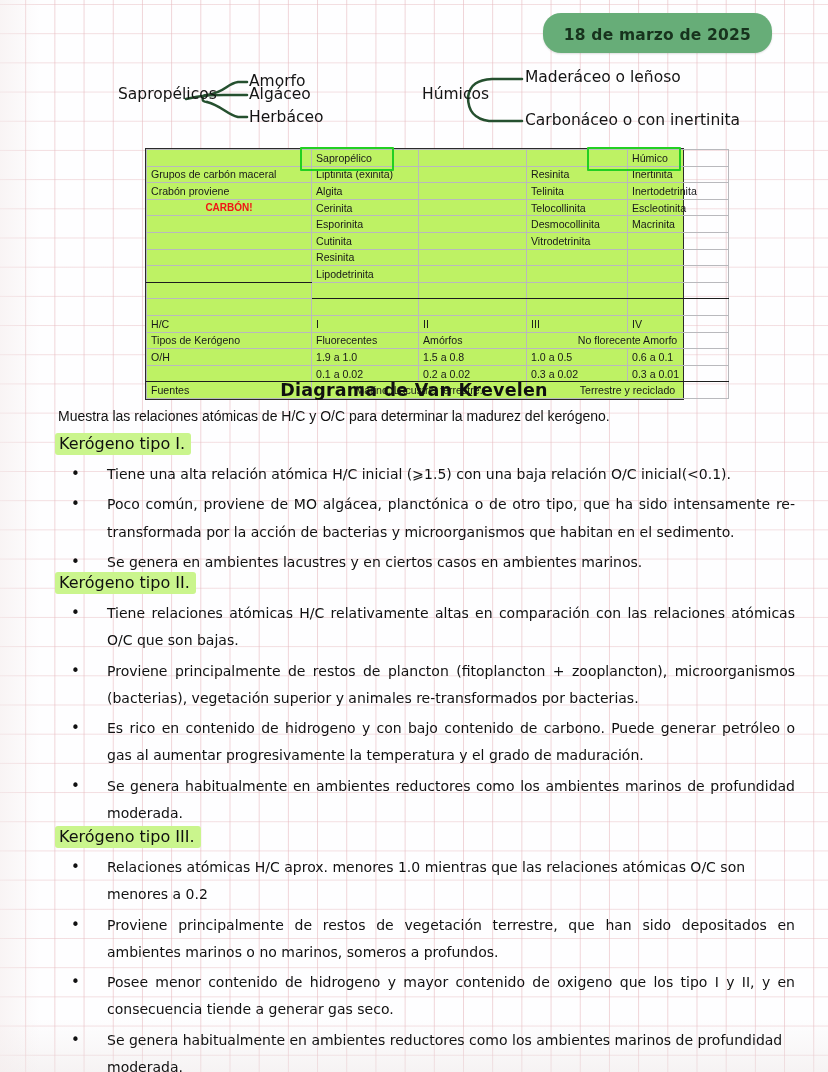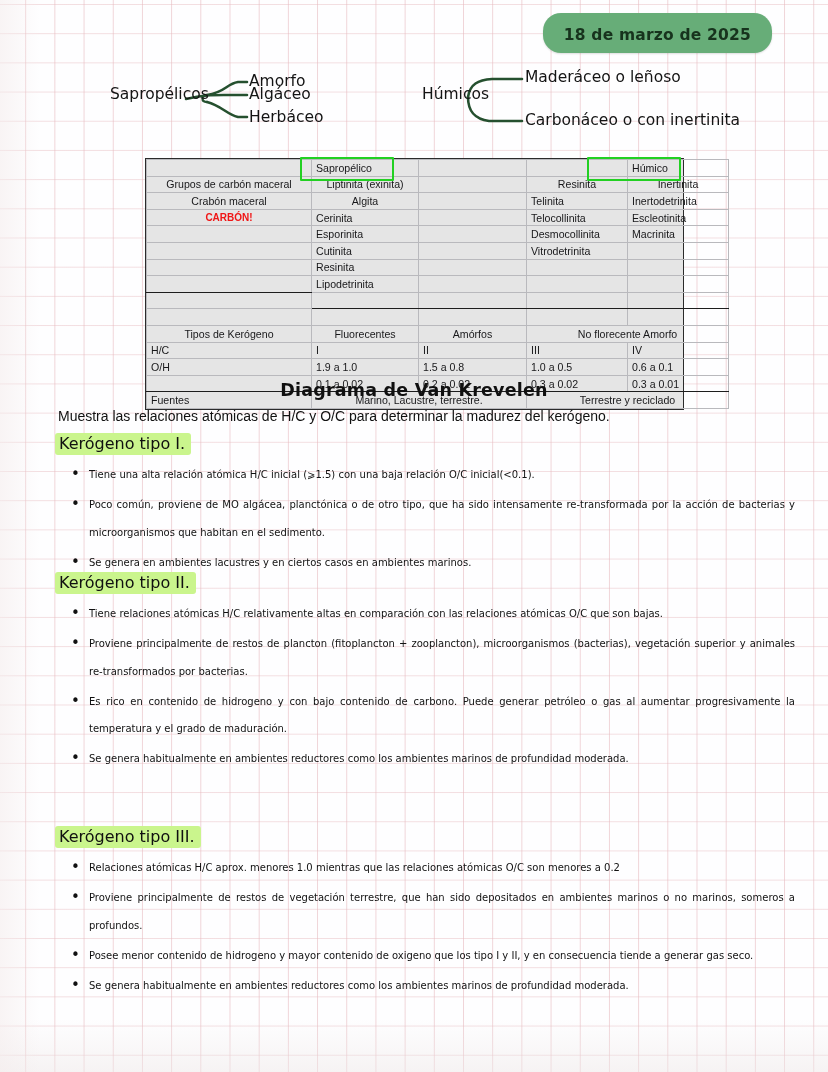--- a/index.html
+++ b/index.html
@@ -49,23 +49,23 @@
     position:absolute;
     font-family:"DejaVu Sans", sans-serif;
     font-size:15.5px;
     color:#141414;
     white-space:nowrap;
   }
   .dg-svg{position:absolute;left:0;top:0;}
 
   
   .tbl-wrap{
-    position:absolute;left:145px;top:158px;width:537px;
+    position:absolute;left:145px;top:148px;width:537px;
     border:1px solid #2b2b2b;
-    background:#e5e5e5;
+    background:#bef264;
   }
   table.maceral{
     border-collapse:collapse;
     width:537px;
     font-family:"Liberation Sans", sans-serif;
     font-size:10.6px;
     color:#18181a;
     table-layout:fixed;
   }
   table.maceral td{
@@ -75,21 +75,21 @@
     vertical-align:middle;
     line-height:14px;
     overflow:hidden;
     white-space:nowrap;
   }
   td.c0{width:156px;}
   td.c1{width:98px;}
   td.c2{width:99px;}
   td.c3{width:92px;}
   td.c4{width:92px;}
-  .bt-thick{border-top:1.6px solid #1d1d1d !important;text-align:center;}
+  .bt-thick{border-top:1.6px solid #1d1d1d !important;}
   .bb-thick{border-bottom:1.6px solid #1d1d1d !important;}
   .red{color:#f01515;font-weight:bold;font-size:10px;text-align:center;padding-left:12px;margin-top:36px;}
   .ctr{text-align:center;}
   .blankrow td{height:14px;}
   .hl-box{
     position:absolute;
     border:2.4px solid #22d022;
     border-radius:1px;
     pointer-events:none;
   }
@@ -118,24 +118,24 @@
     font-size:16px;
     color:#101010;
     margin-bottom:6px;
   }
   ul.bullets{
     list-style:none;
     margin:0;padding:0;
   }
   ul.bullets li{
     position:relative;
-    padding-left:34px;
+    padding-left:52px;
     margin-bottom:3px;
     font-family:"DejaVu Sans", sans-serif;
-    font-size:10px;
+    font-size:14px;
     line-height:27.3px;
     color:#111;
     text-align:justify;
     text-justify:inter-word;
   }
   ul.bullets li::before{
     content:"•";
     position:absolute;left:16px;top:0;
     font-size:15px;color:#111;
   }
@@ -157,21 +157,21 @@
 
         <path d="M207,43 C226,40 226,32 238,30 L247,30"></path>
         <path d="M186,47 C203,43 212,43 224,43 L247,43"></path>
         <path d="M207,50 C222,54 226,62 238,65 L247,65"></path>
         <path d="M207,43 C201,43 201,50 207,50" stroke-width="2.3"></path>
 
         <path d="M468,45 C470,32 478,28 492,27 L522,27"></path>
         <path d="M468,45 C468,60 475,67 489,69 L522,69"></path>
       </g>
     </svg>
-    <div class="dg-label" style="left:110px;top:33px;">Sapropélicos</div>
+    <div class="dg-label" style="left:118px;top:33px;">Sapropélicos</div>
     <div class="dg-label" style="left:249px;top:20px;">Amorfo</div>
     <div class="dg-label" style="left:249px;top:33px;">Algáceo</div>
     <div class="dg-label" style="left:249px;top:56px;">Herbáceo</div>
     <div class="dg-label" style="left:422px;top:33px;">Húmicos</div>
     <div class="dg-label" style="left:525px;top:16px;">Maderáceo o leñoso</div>
     <div class="dg-label" style="left:525px;top:59px;">Carbonáceo o con inertinita</div>
   </div>
 
   <div class="tbl-wrap">
     <table class="maceral">
@@ -184,21 +184,21 @@
           <td class="c4">Húmico</td>
         </tr>
         <tr>
           <td class="c0 bt-thick">Grupos de carbón maceral</td>
           <td class="c1 bt-thick">Liptinita (exinita)</td>
           <td class="c2 bt-thick"></td>
           <td class="c3 bt-thick">Resinita</td>
           <td class="c4 bt-thick">Inertinita</td>
         </tr>
         <tr>
-          <td class="c0 bt-thick">Crabón maceral</td>
+          <td class="c0 bt-thick">Crabón proviene</td>
           <td class="c1 bt-thick">Algita</td>
           <td class="c2"></td>
           <td class="c3">Telinita</td>
           <td class="c4">Inertodetrinita</td>
         </tr>
         <tr>
           <td class="c0 red">CARBÓN!</td>
           <td class="c1">Cerinita</td>
           <td class="c2"></td>
           <td class="c3">Telocollinita</td>
@@ -240,32 +240,32 @@
           <td class="c4 bb-thick"></td>
         </tr>
         <tr class="blankrow">
           <td class="c0"></td>
           <td class="c1"></td>
           <td class="c2"></td>
           <td class="c3"></td>
           <td class="c4"></td>
         </tr>
 
-        <tr>
-          <td class="c0 bt-thick">Tipos de Kerógeno</td>
-          <td class="c1 bt-thick">Fluorecentes</td>
-          <td class="c2 bt-thick">Amórfos</td>
-          <td class="c3 bt-thick ctr" colspan="2">No florecente Amorfo</td>
-        </tr>
         <tr>
           <td class="c0">H/C</td>
           <td class="c1">I</td>
           <td class="c2">II</td>
           <td class="c3">III</td>
           <td class="c4">IV</td>
+        </tr>
+        <tr>
+          <td class="c0 bt-thick">Tipos de Kerógeno</td>
+          <td class="c1 bt-thick">Fluorecentes</td>
+          <td class="c2 bt-thick">Amórfos</td>
+          <td class="c3 bt-thick ctr" colspan="2">No florecente Amorfo</td>
         </tr>
         <tr>
           <td class="c0">O/H</td>
           <td class="c1">1.9 a 1.0</td>
           <td class="c2">1.5  a 0.8</td>
           <td class="c3">1.0 a 0.5</td>
           <td class="c4">0.6 a 0.1</td>
         </tr>
         <tr>
           <td class="c0 bb-thick"></td>

